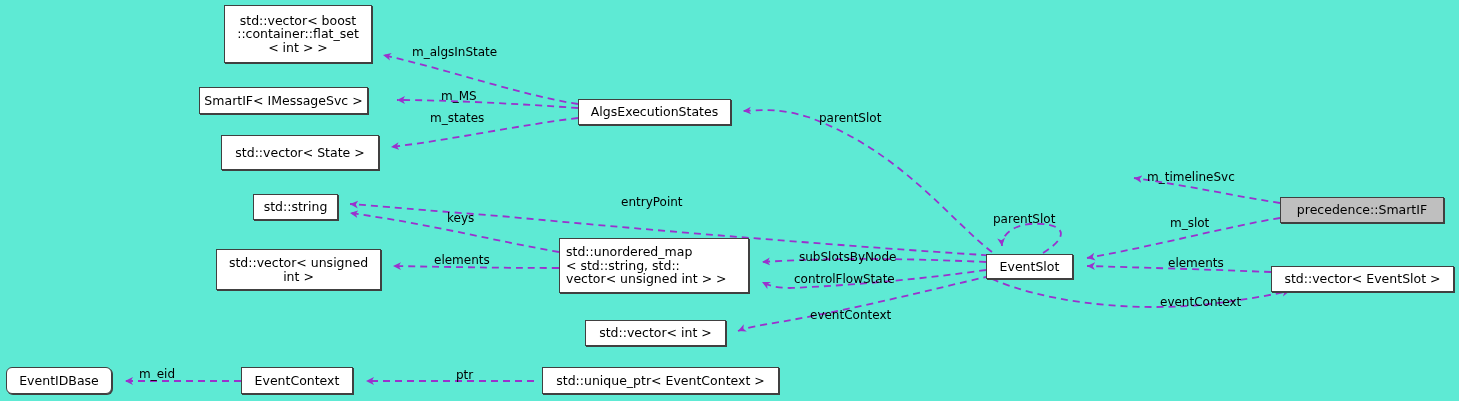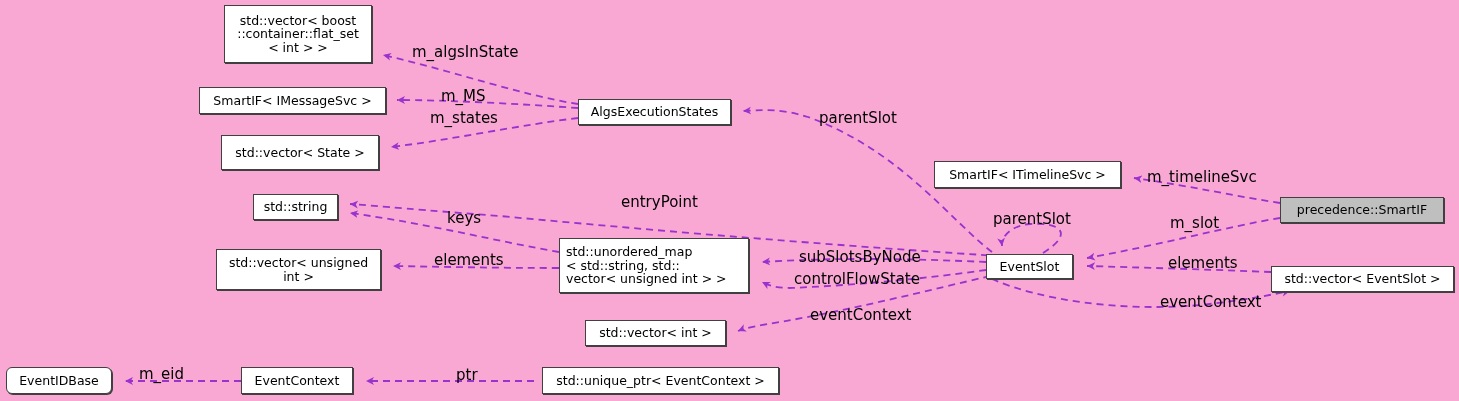--- a/index.html
+++ b/index.html
@@ -4,21 +4,21 @@
 <style>
   html, body {
     margin: 0;
     padding: 0;
     background: #ffffff;
   }
   #diagram-root {
     position: relative;
     width: 1459px;
     height: 401px;
-    background: #f9a8d4;
+    background: #5eead4;
     font-family: "DejaVu Sans", "Liberation Sans", sans-serif;
     overflow: hidden;
   }
   svg#edges {
     position: absolute;
     left: 0;
     top: 0;
     width: 1459px;
     height: 401px;
   }
@@ -36,21 +36,21 @@
     text-align: center;
     white-space: pre-line;
     padding: 1px 4px;
     box-shadow: 1px 1px 0 0 #404040;
   }
   .node.highlight {
     background: #bfbfbf;
   }
   .edge-label {
     position: absolute;
-    font-size: 15px;
+    font-size: 12px;
     color: #000000;
     white-space: nowrap;
     background: transparent;
     line-height: 14px;
   }
 </style>
 </head>
 <body>
 
 <div id="diagram-root">
@@ -95,21 +95,21 @@
       <path d="M 1271 272 C 1220 270, 1160 268, 1087 266"></path>
 
       <path d="M 992 279 C 1040 300, 1120 312, 1200 305, 1240 301, 1270 295, 1290 291"></path>
     </g>
   </svg>
 
   <div class="node" style="left:224px; top:5px; width:148px; height:58px;">std::vector&lt; boost
 ::container::flat_set
 &lt; int &gt; &gt;</div>
 
-  <div class="node" style="left:199px; top:87px; width:187px; height:27px;">SmartIF&lt; IMessageSvc &gt;</div>
+  <div class="node" style="left:199px; top:87px; width:169px; height:27px;">SmartIF&lt; IMessageSvc &gt;</div>
 
   <div class="node" style="left:221px; top:135px; width:158px; height:35px;">std::vector&lt; State &gt;</div>
 
   <div class="node" style="left:253px; top:194px; width:85px; height:26px;">std::string</div>
 
   <div class="node" style="left:216px; top:249px; width:165px; height:41px;">std::vector&lt; unsigned
 int &gt;</div>
 
   <div class="node" style="left:578px; top:99px; width:153px; height:26px;">AlgsExecutionStates</div>
 
@@ -118,21 +118,20 @@
 vector&lt; unsigned int &gt; &gt;</div>
 
   <div class="node" style="left:585px; top:320px; width:141px; height:26px;">std::vector&lt; int &gt;</div>
 
   <div class="node" style="left:534px; top:367px; width:237px; height:27px;margin-left:8px;">std::unique_ptr&lt; EventContext &gt;</div>
 
   <div class="node" style="left:6px; top:367px; width:106px; height:27px;border-radius:6px;">EventIDBase</div>
 
   <div class="node" style="left:241px; top:367px; width:112px; height:27px;">EventContext</div>
 
-  <div class="node" style="left:934px; top:161px; width:187px; height:27px;">SmartIF&lt; ITimelineSvc &gt;</div>
 
   <div class="node" style="left:986px; top:254px; width:87px; height:25px;">EventSlot</div>
 
   <div class="node highlight" style="left:1280px; top:197px; width:164px; height:26px;">precedence::SmartIF</div>
 
   <div class="node" style="left:1271px; top:266px; width:183px; height:26px;">std::vector&lt; EventSlot &gt;</div>
 
   <div class="edge-label" style="left:412px; top:45px;">m_algsInState</div>
   <div class="edge-label" style="left:441px; top:89px;">m_MS</div>
   <div class="edge-label" style="left:430px; top:111px;">m_states</div>

